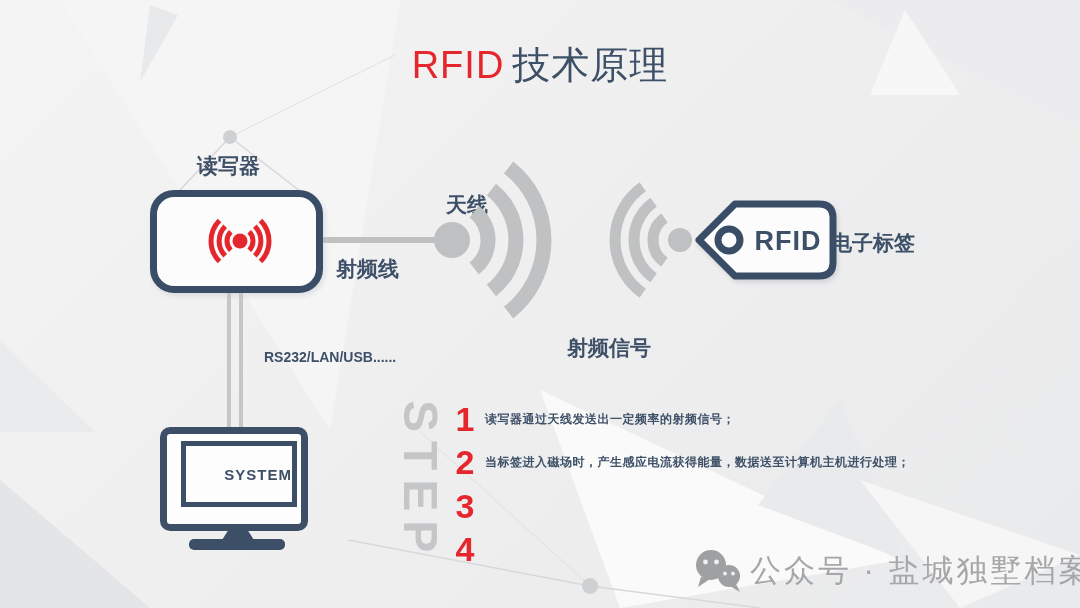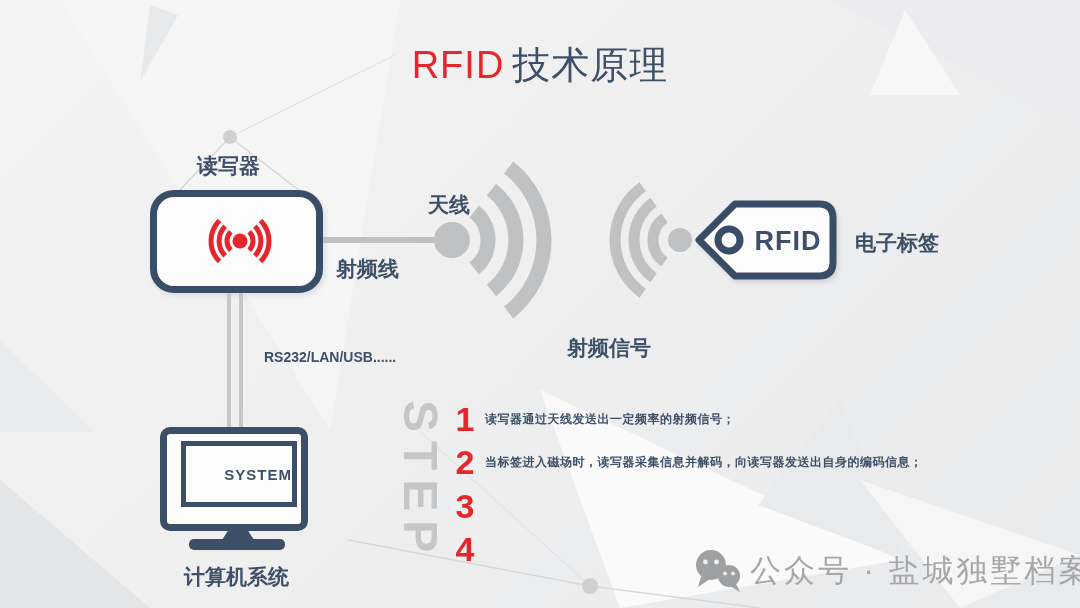--- a/index.html
+++ b/index.html
@@ -109,21 +109,21 @@
       <g transform="scale(-1,1)">
         <path d="M 9.2 -9.2 A 13 13 0 0 1 9.2 9.2"></path>
         <path d="M 14.8 -14.8 A 21 21 0 0 1 14.8 14.8"></path>
         <path d="M 20.5 -20.5 A 29 29 0 0 1 20.5 20.5"></path>
       </g>
     </g>
     <circle cx="0" cy="0" r="7.5" fill="#e5262c"></circle>
   </svg>
 
   <div class="abs h-line"></div>
-  <div class="abs lbl" style="left:428px;top:191px;">天线</div>
+  <div class="abs lbl" style="left:446px;top:191px;">天线</div>
   <div class="abs lbl" style="left:336px;top:255px;">射频线</div>
 
   <svg class="abs" style="left:300px;top:120px;" width="420" height="240" viewBox="0 0 420 240">
     <circle cx="152" cy="120" r="18" fill="#bfc0c2"></circle>
     <g stroke="#c0c1c3" fill="none" stroke-width="15">
       <path d="M 174.2 91.6 A 36 36 0 0 1 174.2 148.4"></path>
       <path d="M 191.4 69.6 A 64 64 0 0 1 191.4 170.4"></path>
       <path d="M 208.6 47.5 A 92 92 0 0 1 208.6 192.5"></path>
     </g>
     <g stroke="#c0c1c3" fill="none" stroke-width="11">
@@ -133,46 +133,45 @@
     </g>
     <circle cx="380" cy="120" r="12" fill="#bfc0c2"></circle>
   </svg>
   <div class="abs lbl" style="left:567px;top:312px;margin-top:22px;">射频信号</div>
 
   <svg class="abs" style="left:695px;top:196px;" width="150" height="92" viewBox="0 0 150 92">
     <path d="M 4 44 L 40 8 H 124 Q 138 8 138 22 V 66 Q 138 80 124 80 H 40 Z" fill="#fcfcfd" stroke="#3a4d66" stroke-width="7" stroke-linejoin="round" style="filter:drop-shadow(2px 3px 2px rgba(60,70,90,.15));"></path>
     <circle cx="34" cy="44" r="11" fill="none" stroke="#3a4d66" stroke-width="7"></circle>
   </svg>
   <div class="abs tag-text">RFID</div>
-  <div class="abs lbl" style="left:855px;top:229px;text-align:right;">电子标签</div>
+  <div class="abs lbl" style="left:831px;top:229px;text-align:right;">电子标签</div>
 
   <div class="abs v-line l"></div>
   <div class="abs v-line r"></div>
   <div class="abs lbl lbl-sm" style="left:264px;top:349px;">RS232/LAN/USB......</div>
 
   <div class="abs monitor">
     <div class="screen">
       <span class="sys">SYSTEM</span>
     </div>
   </div>
   <div class="abs neck"></div>
   <div class="abs base"></div>
-  <div class="abs lbl" style="left:184px;top:563px;">计算机系统</div>
 
   <div class="abs step-word">
     <span>STEP</span>
   </div>
 
   <div class="abs step-row" style="top:399px;">
     <span class="step-num">1</span>
     <span class="step-txt">读写器通过天线发送出一定频率的射频信号；</span>
   </div>
   <div class="abs step-row" style="top:442px;">
     <span class="step-num">2</span>
-    <span class="step-txt">当标签进入磁场时，读写器采集信息并解码，向读写器发送出自身的编码信息；</span>
+    <span class="step-txt">当标签进入磁场时，产生感应电流获得能量，数据送至计算机主机进行处理；</span>
   </div>
   <div class="abs step-row" style="top:486px;">
     <span class="step-num">3</span>
   </div>
   <div class="abs step-row" style="top:529px;">
     <span class="step-num">4</span>
   </div>
 
   <div class="abs wm">
     <svg width="52" height="46" viewBox="0 0 52 46">

